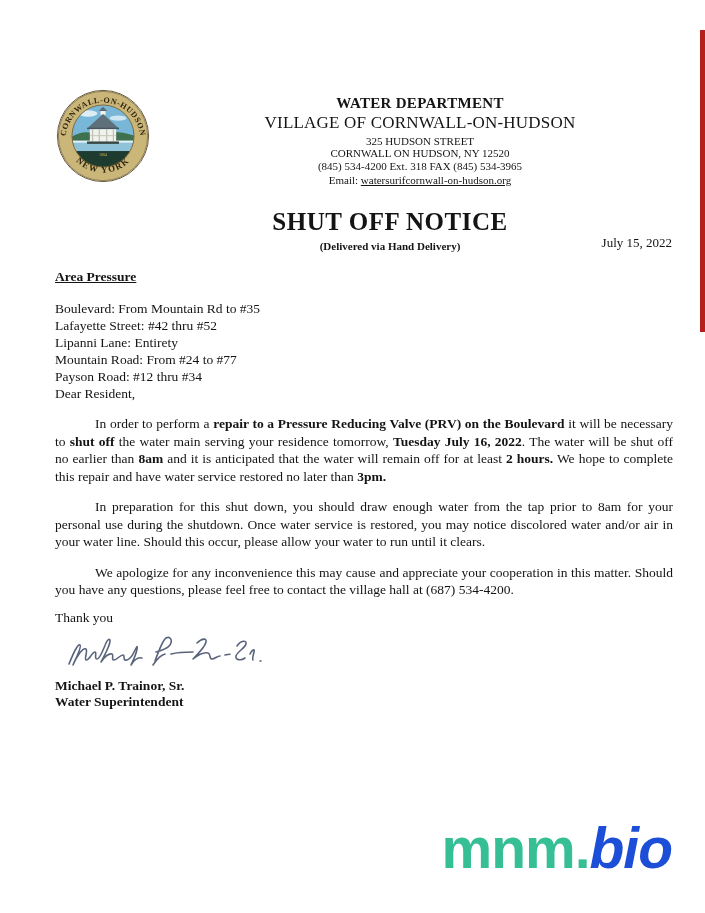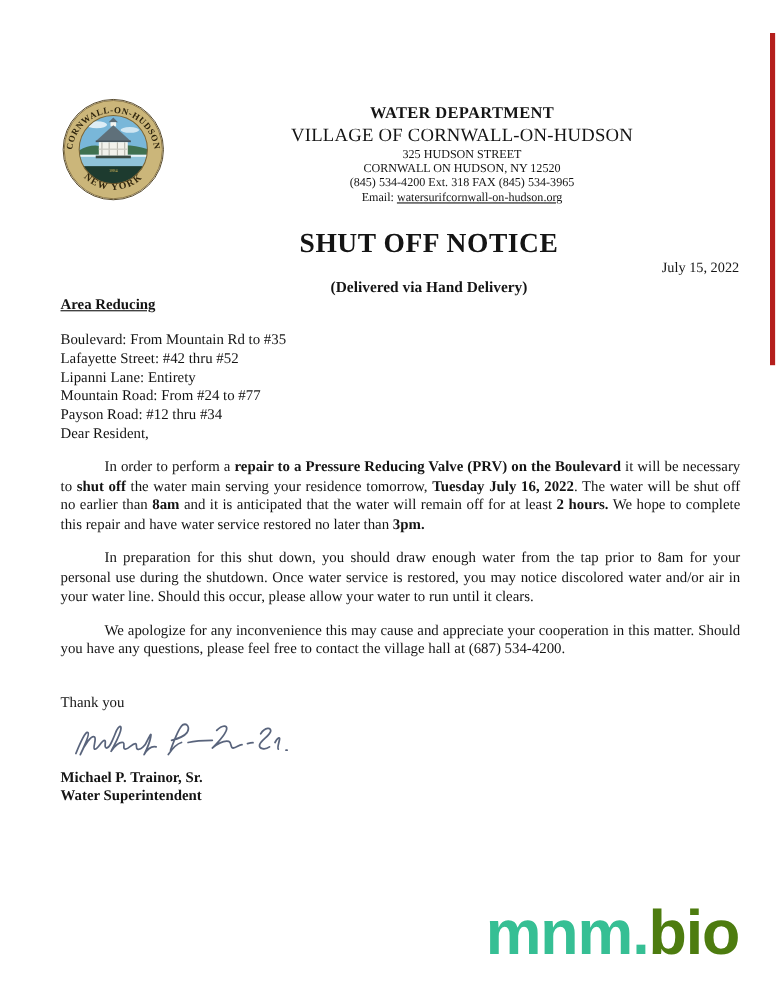--- a/index.html
+++ b/index.html
@@ -20,44 +20,44 @@
   .lh-dept{font-size:15px;font-weight:bold;letter-spacing:.3px;}
   .lh-muni{font-size:17px;font-weight:normal;letter-spacing:.2px;margin-top:1px;}
   .lh-addr{font-size:11px;margin-top:2px;}
   .lh-addr2,.lh-phone{font-size:11px;}
   .lh-email{font-size:11px;margin-top:1px;}
   .lh-email .email-link{text-decoration:underline;color:#141414;}
 
   
   .title-block{position:absolute;left:245px;top:208px;width:290px;text-align:center;}
   .notice-title{font-size:25px;font-weight:bold;letter-spacing:.5px;}
-  .notice-subtitle{font-size:14px;font-weight:bold;margin-top:18px;}
+  .notice-subtitle{font-size:11px;font-weight:bold;margin-top:4px;}
 
   .date-line{position:absolute;top:235px;right:33px;font-size:13px;}
 
   
   .content{position:absolute;left:55px;top:268px;width:618px;font-size:13.5px;line-height:17px;}
   .area-heading{font-weight:bold;text-decoration:underline;margin-bottom:15px;}
   .street{line-height:17px;}
   .salutation{}
   .content p{margin:13px 0 0 0;text-align:justify;text-indent:40px;line-height:17.5px;}
-  .closing{margin-top:31px;}
+  .closing{margin-top:10px;}
   .signature{margin-top:2px;margin-left:4px;width:212px;height:46px;}
   .signer-name{font-weight:bold;line-height:16px;}
   .signer-title{font-weight:bold;line-height:16px;}
 
   
   .watermark{
     position:absolute;top:820px;right:33px;
     font-family:"Liberation Sans", sans-serif;
     font-size:57px;font-weight:bold;letter-spacing:-1px;line-height:1;
     white-space:nowrap;
   }
   .wm-prefix{color:#36bf94;}
-  .wm-suffix{color:#4d7c0f;}
+  .wm-suffix{color:#1d4ed8;font-style:italic;}
 
   
   .red-bar{position:absolute;right:0;top:30px;width:5px;height:302px;background:#b51f1c;}
 </style>
 </head>
 <body>
 
 <div class="page">
 
   <div class="seal">
@@ -115,21 +115,21 @@
   </div>
 
   <div class="title-block">
     <div class="notice-title">SHUT OFF NOTICE</div>
     <div class="notice-subtitle">(Delivered via Hand Delivery)</div>
   </div>
 
   <div class="date-line">July 15, 2022</div>
 
   <div class="content">
-    <div class="area-heading">Area Reducing</div>
+    <div class="area-heading">Area Pressure</div>
     <div class="street">Boulevard: From Mountain Rd to #35</div>
     <div class="street">Lafayette Street: #42 thru #52</div>
     <div class="street">Lipanni Lane: Entirety</div>
     <div class="street">Mountain Road: From #24 to #77</div>
     <div class="street">Payson Road: #12 thru #34</div>
 
     <div class="salutation">Dear Resident,</div>
 
     <p><span>In order to perform a </span><b>repair to a Pressure Reducing Valve (PRV) on the Boulevard</b><span> it will be necessary to </span><b>shut off</b><span> the water main serving your residence tomorrow, </span><b>Tuesday July 16, 2022</b><span>.  The water will be shut off no earlier than </span><b>8am</b><span> and it is anticipated that the water will remain off for at least </span><b>2 hours.</b><span> We hope to complete this repair and have water service restored no later than </span><b>3pm.</b></p>
     <p><span>In preparation for this shut down, you should draw enough water from the tap prior to 8am for your personal use during the shutdown. Once water service is restored, you may notice discolored water and/or air in your water line. Should this occur, please allow your water to run until it clears.</span></p>

